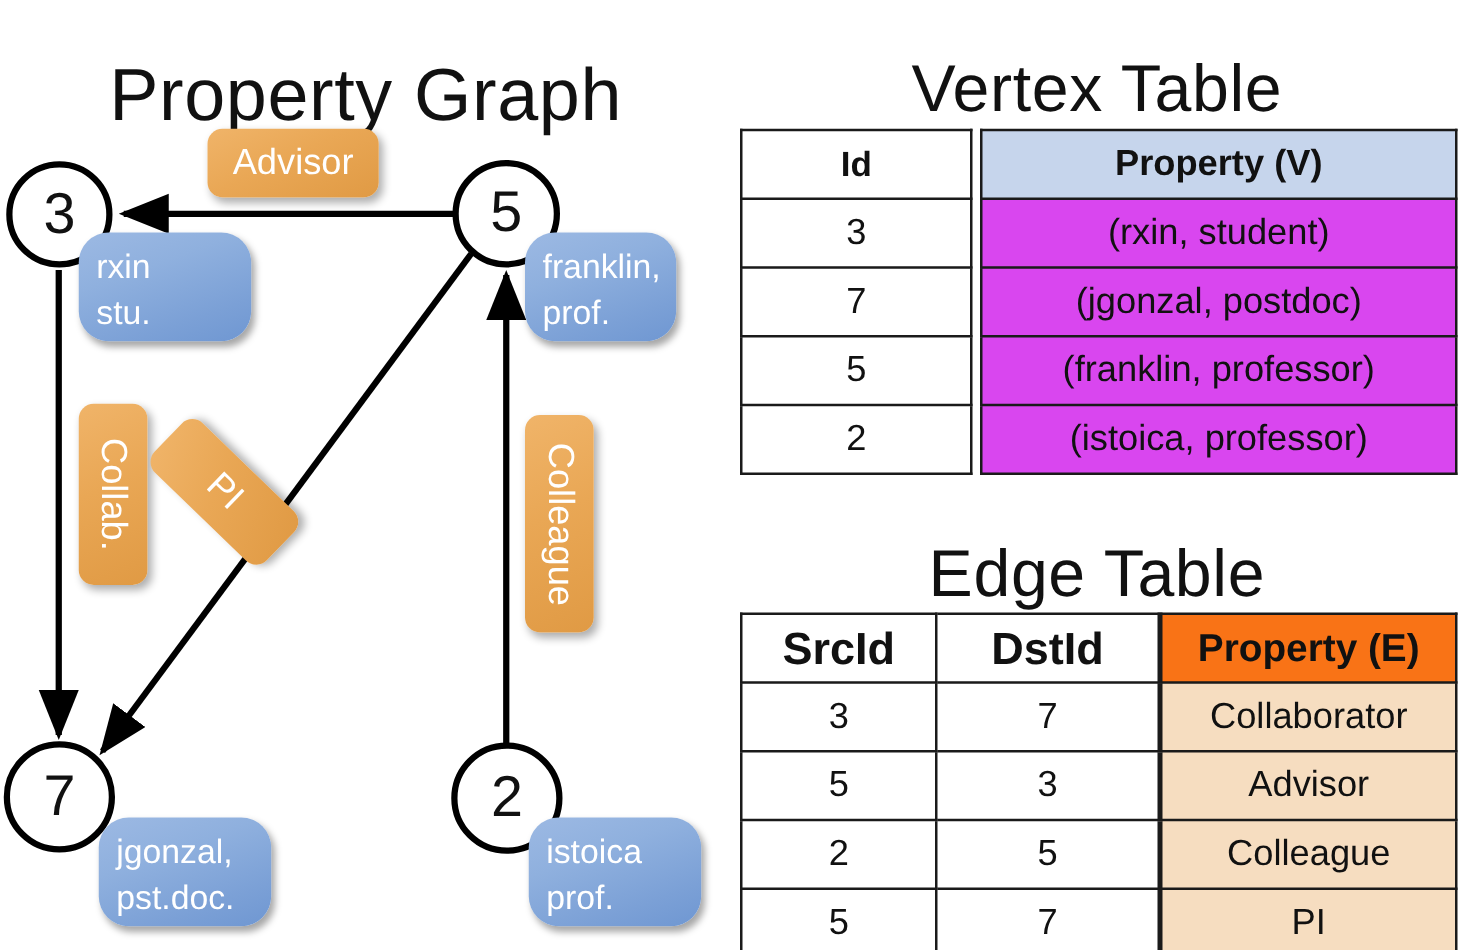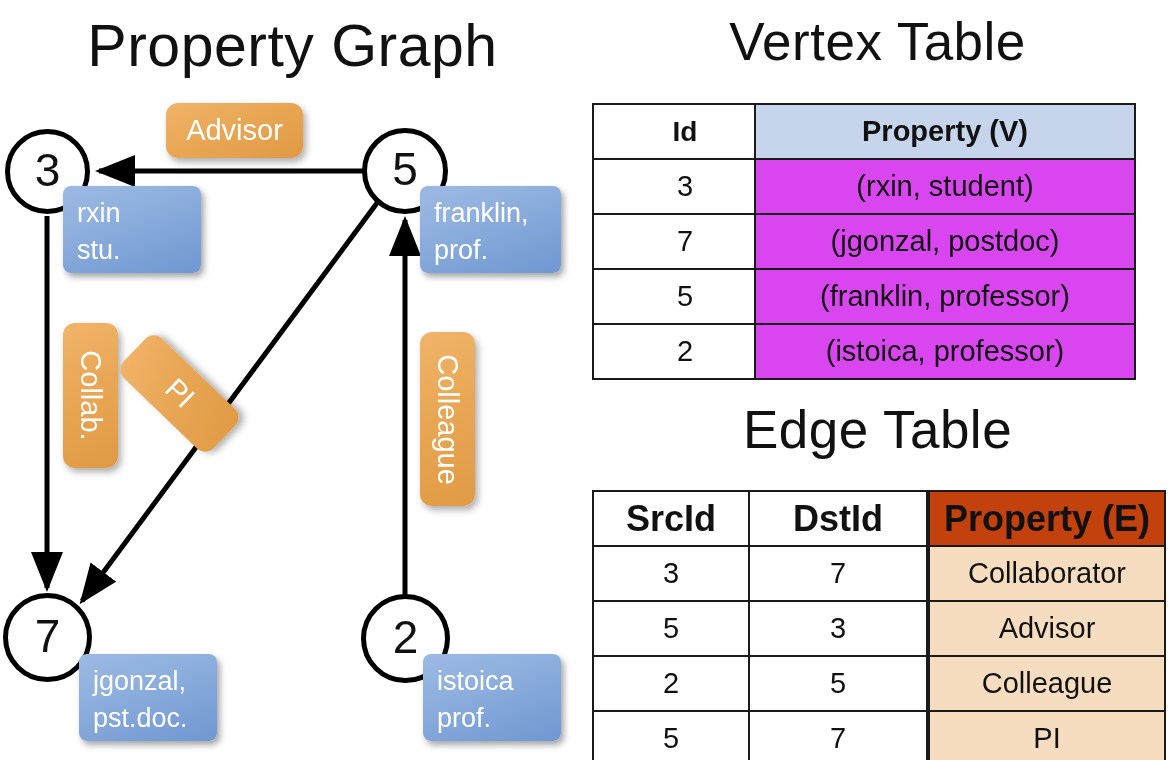--- a/index.html
+++ b/index.html
@@ -7,20 +7,21 @@
   #root{position:relative;width:1170px;height:760px;background:#fff;}
 
   
   .title{
     position:absolute;
     font-family:"Liberation Sans",sans-serif;
     font-weight:300;
     color:#111;
     white-space:nowrap;
     letter-spacing:.5px;
+    margin-top:30px;
   }
   #title-property-graph{left:0;top:14px;width:585px;text-align:center;font-size:59px;line-height:64px;}
   #title-vertex-table{left:585px;top:12px;width:585px;text-align:center;font-size:53px;line-height:60px;}
   #title-edge-table{left:585px;top:400px;width:585px;text-align:center;font-size:53px;line-height:60px;}
 
   
   #graph-svg{position:absolute;left:0;top:0;width:585px;height:760px;}
 
   
   .node{
@@ -31,21 +32,21 @@
     display:flex;align-items:center;justify-content:center;
     font-size:46px;font-weight:300;color:#111;
     box-sizing:border-box;
     font-family:"Liberation Sans",sans-serif;
   }
   .node span{transform:translateY(-2px);}
 
   
   .prop-box{
     position:absolute;
-    border-radius:8px;
+    border-radius:24px;
     background:linear-gradient(160deg,#9cb9e3 0%,#8fb0de 35%,#7ba0d6 75%,#6f97d2 100%);
     box-shadow:3px 4px 6px rgba(0,0,0,.35);
     color:#ffffff;
     font-size:27px;
     line-height:37px;
     padding:9px 14px 10px 14px;
     box-sizing:border-box;
     font-family:"Liberation Sans",sans-serif;
     font-weight:300;
   }
@@ -82,31 +83,31 @@
     color:#111;
     padding:0;
   }
   .tbl th{font-weight:700;}
 
   
   #vertex-id-tbl{left:592px;top:103px;width:186px;}
   #vertex-id-tbl td,#vertex-id-tbl th{height:53px;font-size:29px;}
   #vertex-id-tbl th{font-size:28px;}
 
-  #vertex-prop-tbl{left:754px;top:103px;width:382px;}
+  #vertex-prop-tbl{left:784px;top:103px;width:382px;}
   #vertex-prop-tbl td,#vertex-prop-tbl th{height:53px;font-size:29px;background:#d946ef;}
   #vertex-prop-tbl th{font-size:29px;background:#c6d5ec;}
 
   #edge-src-tbl{left:592px;top:490px;width:330px;}
   #edge-src-tbl td,#edge-src-tbl th{height:53px;font-size:29px;}
   #edge-src-tbl th{font-size:36px;}
 
   #edge-prop-tbl{left:928px;top:490px;width:238px;}
   #edge-prop-tbl td,#edge-prop-tbl th{height:53px;font-size:29px;background:#f6ddc0;}
-  #edge-prop-tbl th{font-size:36px;background:#c2410c;}
+  #edge-prop-tbl th{font-size:31px;background:#f97316;}
 </style>
 </head>
 <body>
 
 <div id="root">
 
   <div class="title" id="title-property-graph">Property Graph</div>
   <div class="title" id="title-vertex-table">Vertex Table</div>
   <div class="title" id="title-edge-table">Edge Table</div>
 
@@ -152,21 +153,21 @@
   </div>
 
   <div class="edge-label vert" style="left:420px;top:332px;width:55px;height:174px;">
     <span>Colleague</span>
   </div>
 
   <div class="prop-box" style="left:63px;top:186px;width:138px;height:87px;">
     <span class="l">rxin</span>
     <span class="l">stu.</span>
   </div>
-  <div class="prop-box" style="left:420px;top:186px;width:141px;height:87px;">
+  <div class="prop-box" style="left:420px;top:186px;width:121px;height:87px;">
     <span class="l">franklin,</span>
     <span class="l">prof.</span>
   </div>
   <div class="prop-box" style="left:63px;top:654px;width:138px;height:87px;margin-left:16px;">
     <span class="l">jgonzal,</span>
     <span class="l">pst.doc.</span>
   </div>
   <div class="prop-box" style="left:423px;top:654px;width:138px;height:87px;">
     <span class="l">istoica</span>
     <span class="l">prof.</span>

